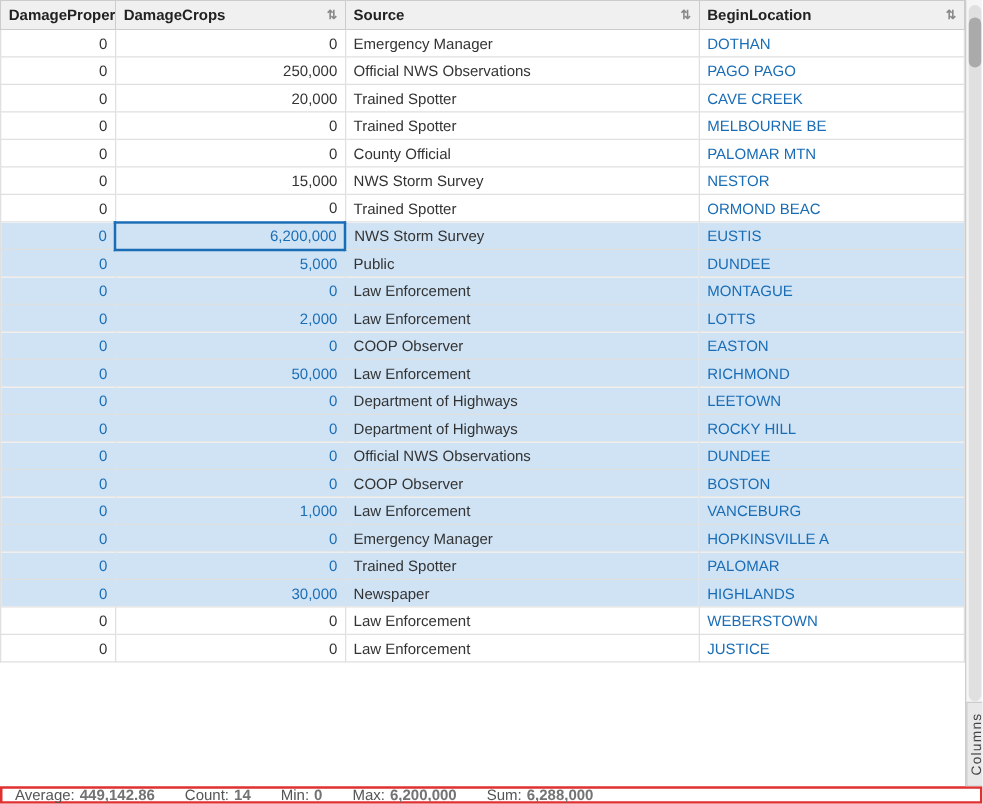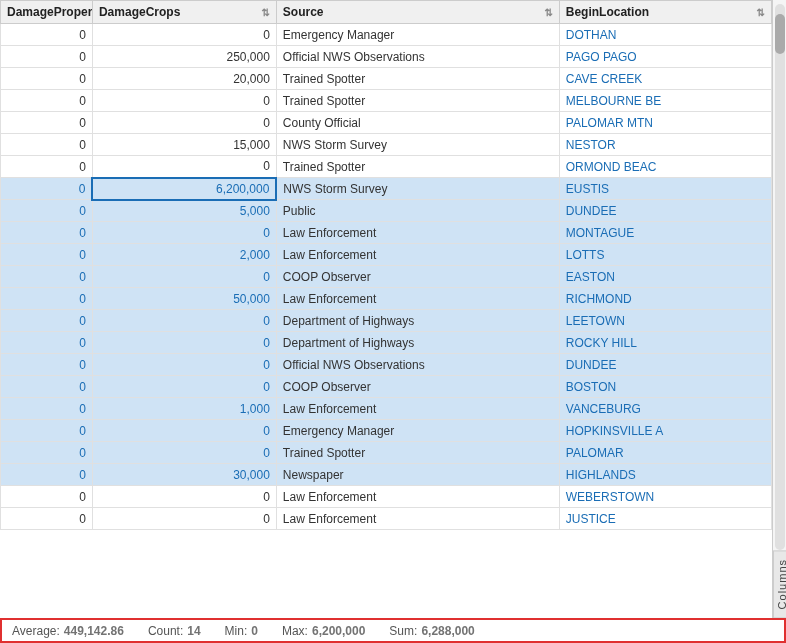--- a/index.html
+++ b/index.html
@@ -166,21 +166,21 @@
 
     .status-bar {
       background: #fff;
       border: 2px solid #e03030;
       padding: 4px 10px;
       display: flex;
       align-items: center;
       gap: 4px;
       font-size: 12px;
       color: #222;
-      height: 25px;
+      height: 14px;
       flex-shrink: 0;
     }
 
     .status-bar .stat-label {
       color: #555;
       font-weight: normal;
     }
 
     .status-bar .stat-value {
       color: #737373;

